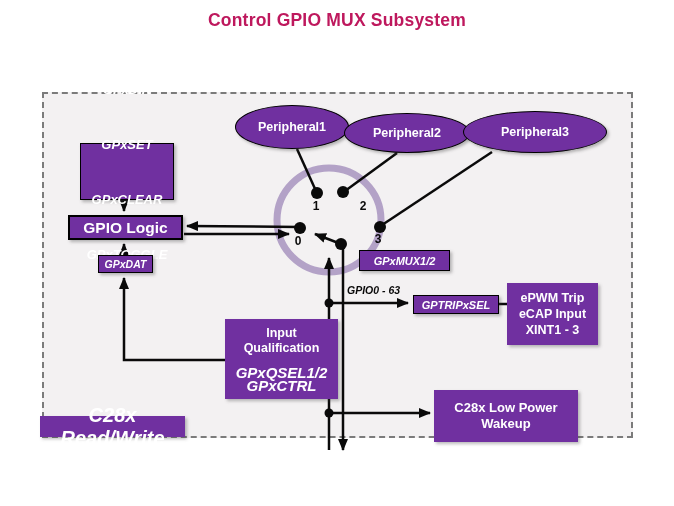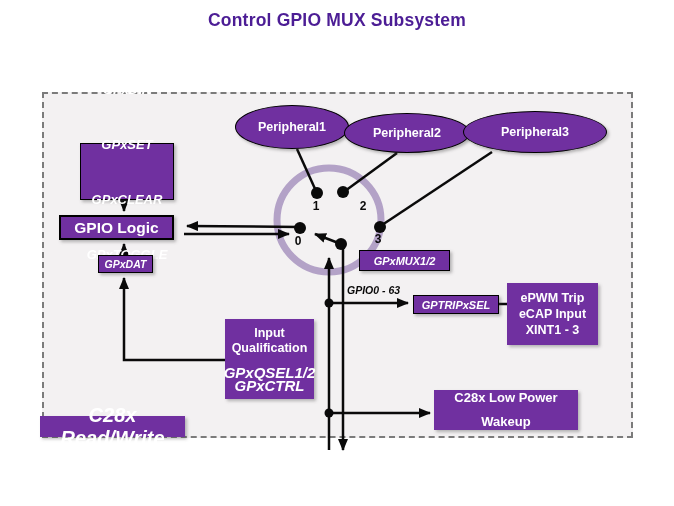--- a/index.html
+++ b/index.html
@@ -2,42 +2,42 @@
 <html><head>
 <meta charset="utf-8">
 <style>
   html,body{margin:0;padding:0;background:#ffffff;}
   .stage{
     position:relative;width:674px;height:506px;overflow:hidden;
     font-family:"Liberation Sans","DejaVu Sans",sans-serif;
   }
   .page-title{
     position:absolute;left:0;top:10px;width:674px;text-align:center;
-    font-size:17.5px;font-weight:bold;color:#4c1d95;letter-spacing:.2px;
+    font-size:17.5px;font-weight:bold;color:#be185d;letter-spacing:.2px;
   }
   .frame{
     position:absolute;left:42px;top:92px;width:591px;height:346px;
     border:2px dashed #7b7b7b;background:#f3f1f2;box-sizing:border-box;
   }
   .layer{position:absolute;left:0;top:0;z-index:1;}
   .pbox{
     position:absolute;background:#7030a0;color:#ffffff;z-index:2;
     display:flex;flex-direction:column;align-items:center;justify-content:center;
     text-align:center;box-sizing:border-box;box-shadow:2px 2px 3px rgba(60,60,60,.35);
   }
   .bordered{border:1.6px solid #000000;}
   .b-regs{left:80px;top:143px;width:94px;height:57px;font-size:13px;font-weight:bold;font-style:italic;line-height:13px;gap:42px;}
-  .b-logic{left:59px;top:215px;width:115px;height:25px;font-size:15.5px;font-weight:bold;border-width:2px;}
+  .b-logic{left:68px;top:215px;width:115px;height:25px;font-size:15.5px;font-weight:bold;border-width:2px;}
   .b-dat{left:98px;top:255px;width:55px;height:18px;font-size:10.5px;font-weight:bold;font-style:italic;}
   .b-mux{left:359px;top:250px;width:91px;height:21px;font-size:11px;font-weight:bold;font-style:italic;}
   .b-trip{left:413px;top:295px;width:86px;height:19px;font-size:11px;font-weight:bold;font-style:italic;}
   .b-epwm{left:507px;top:283px;width:91px;height:62px;font-size:12.5px;font-weight:bold;line-height:16px;}
-  .b-iq{left:225px;top:319px;width:89px;height:80px;font-size:12.5px;font-weight:bold;line-height:15px;}
+  .b-iq{left:225px;top:319px;width:113px;height:80px;font-size:12.5px;font-weight:bold;line-height:15px;}
   .b-iq .regs{font-size:15px;font-style:italic;line-height:13px;margin-top:10px;}
-  .b-wake{left:434px;top:390px;width:144px;height:40px;font-size:13px;font-weight:bold;line-height:16px;justify-content:space-between;}
+  .b-wake{left:434px;top:390px;width:144px;height:52px;font-size:13px;font-weight:bold;line-height:16px;}
   .b-rw{left:40px;top:416px;width:145px;height:21px;font-size:20px;font-weight:bold;font-style:italic;z-index:3;}
   .ellipse{
     position:absolute;background:#7030a0;color:#ffffff;z-index:2;
     border:1.6px solid #000000;border-radius:50%;box-sizing:border-box;
     display:flex;flex-direction:row;align-items:center;justify-content:center;
     font-size:12.5px;font-weight:bold;line-height:14px;text-align:center;
     box-shadow:2px 2px 3px rgba(60,60,60,.35);
   }
   .e1{left:235px;top:105px;width:114px;height:44px;}
   .e2{left:344px;top:113px;width:126px;height:40px;}

